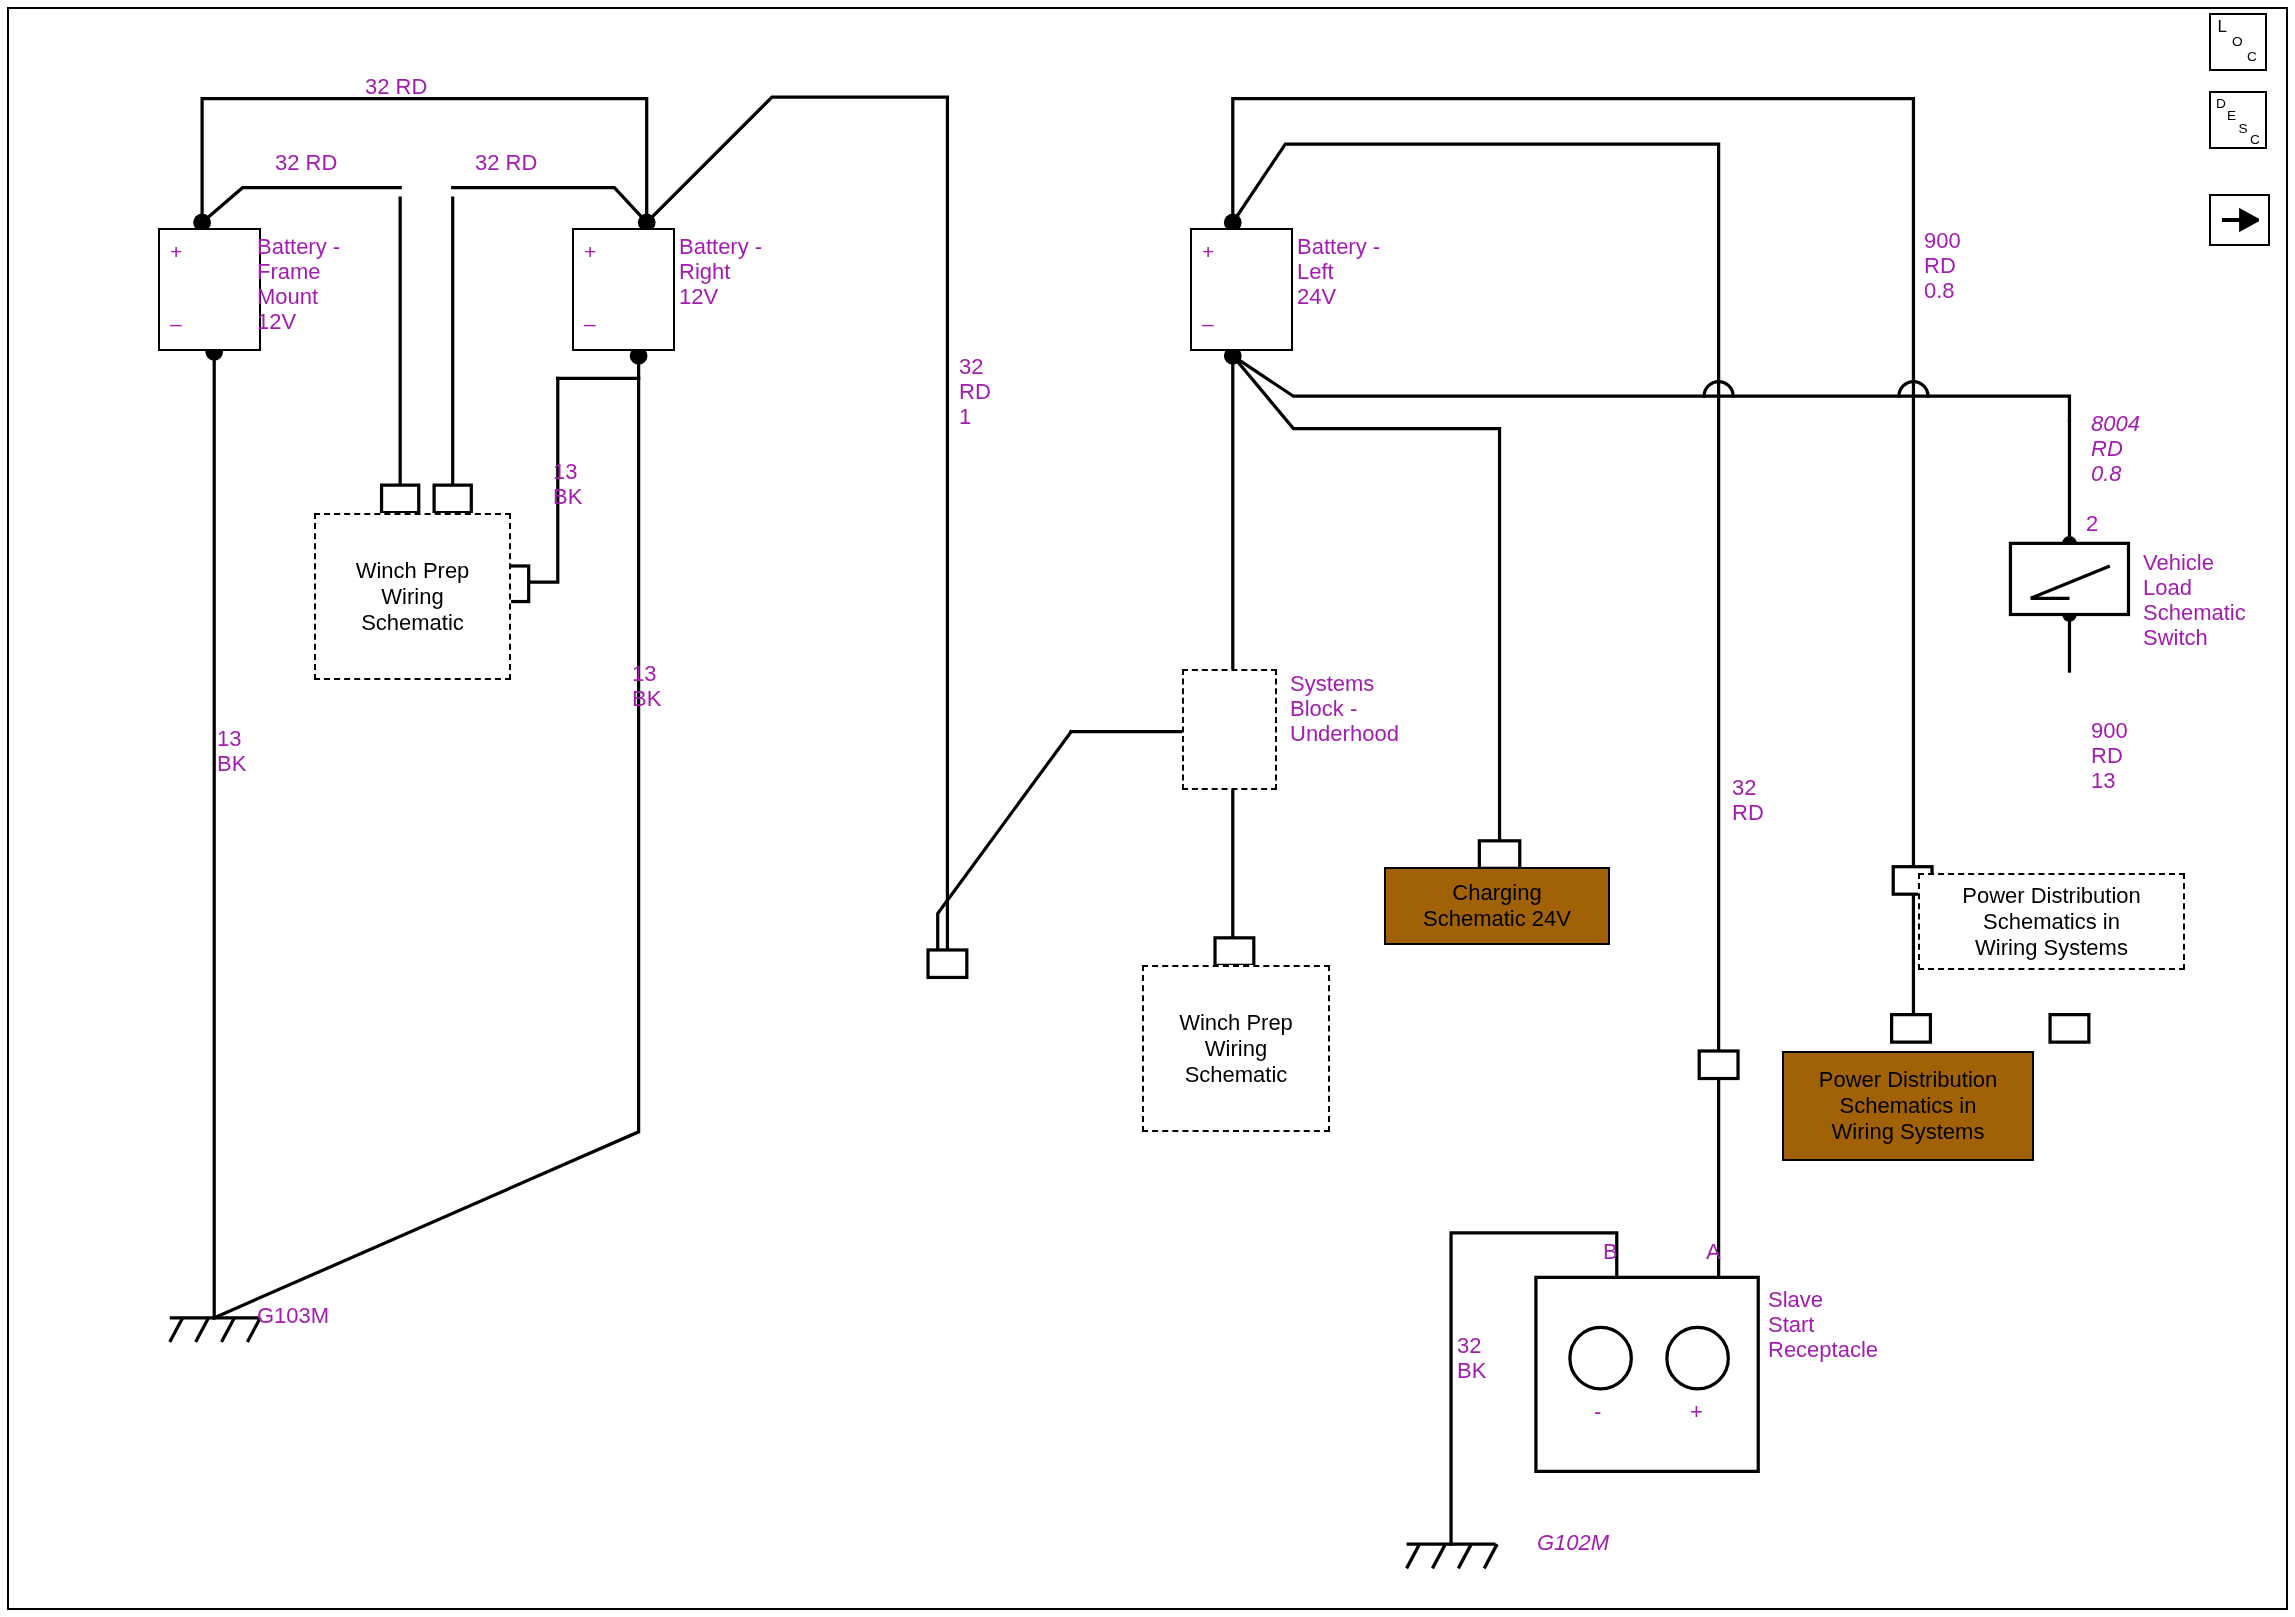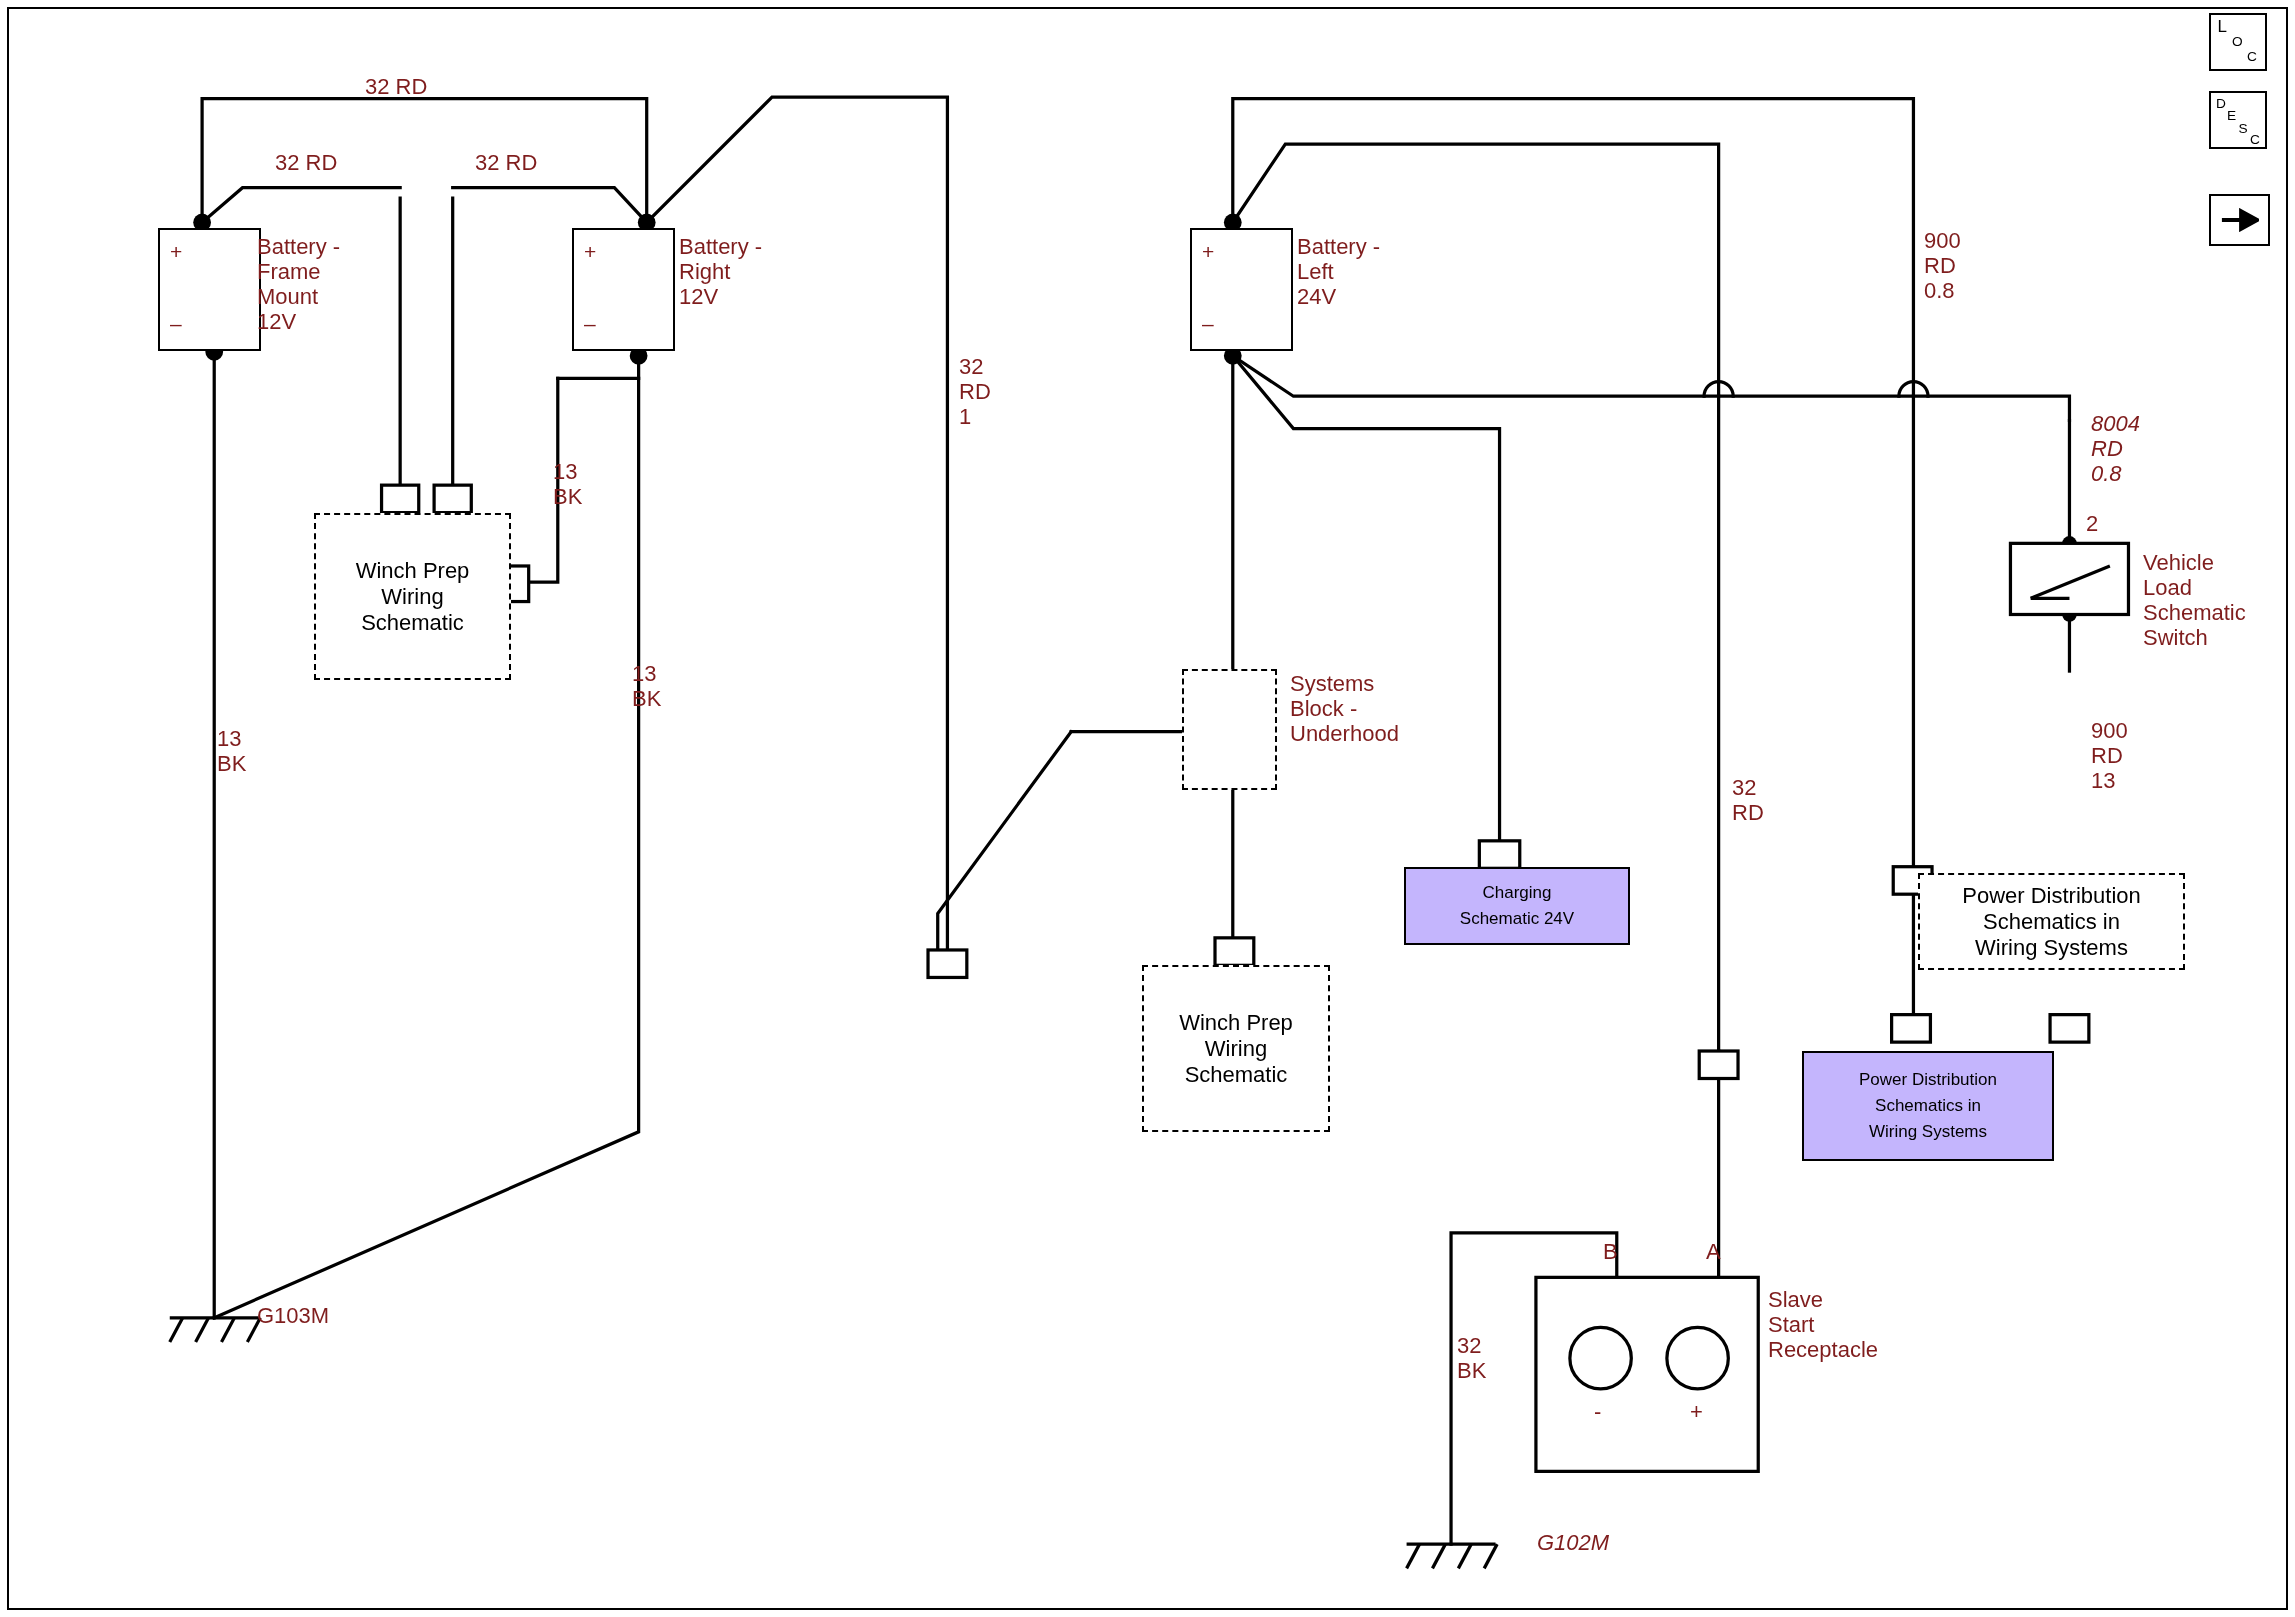--- a/index.html
+++ b/index.html
@@ -34,34 +34,33 @@
     left: 0;
     top: 0;
     width: 2295px;
     height: 1617px;
   }
   .lbl {
     position: absolute;
     font-size: 22px;
     line-height: 25px;
     white-space: pre;
-    color: #7f1d1d;
+    color: #a21caf;
   }
   .box-solid {
     position: absolute;
     border: 2.4px solid #000;
-    background: #c4b5fd;
+    background: #a16207;
     box-sizing: border-box;
     display: flex;
     align-items: center;
     justify-content: center;
     text-align: center;
-    font-size: 17px;
+    font-size: 22px;
     line-height: 26px;
-    margin-left: 20px;
   }
   .box-dashed {
     position: absolute;
     border: 2.4px dashed #000;
     background: #fff;
     box-sizing: border-box;
     display: flex;
     align-items: center;
     justify-content: center;
     text-align: center;

